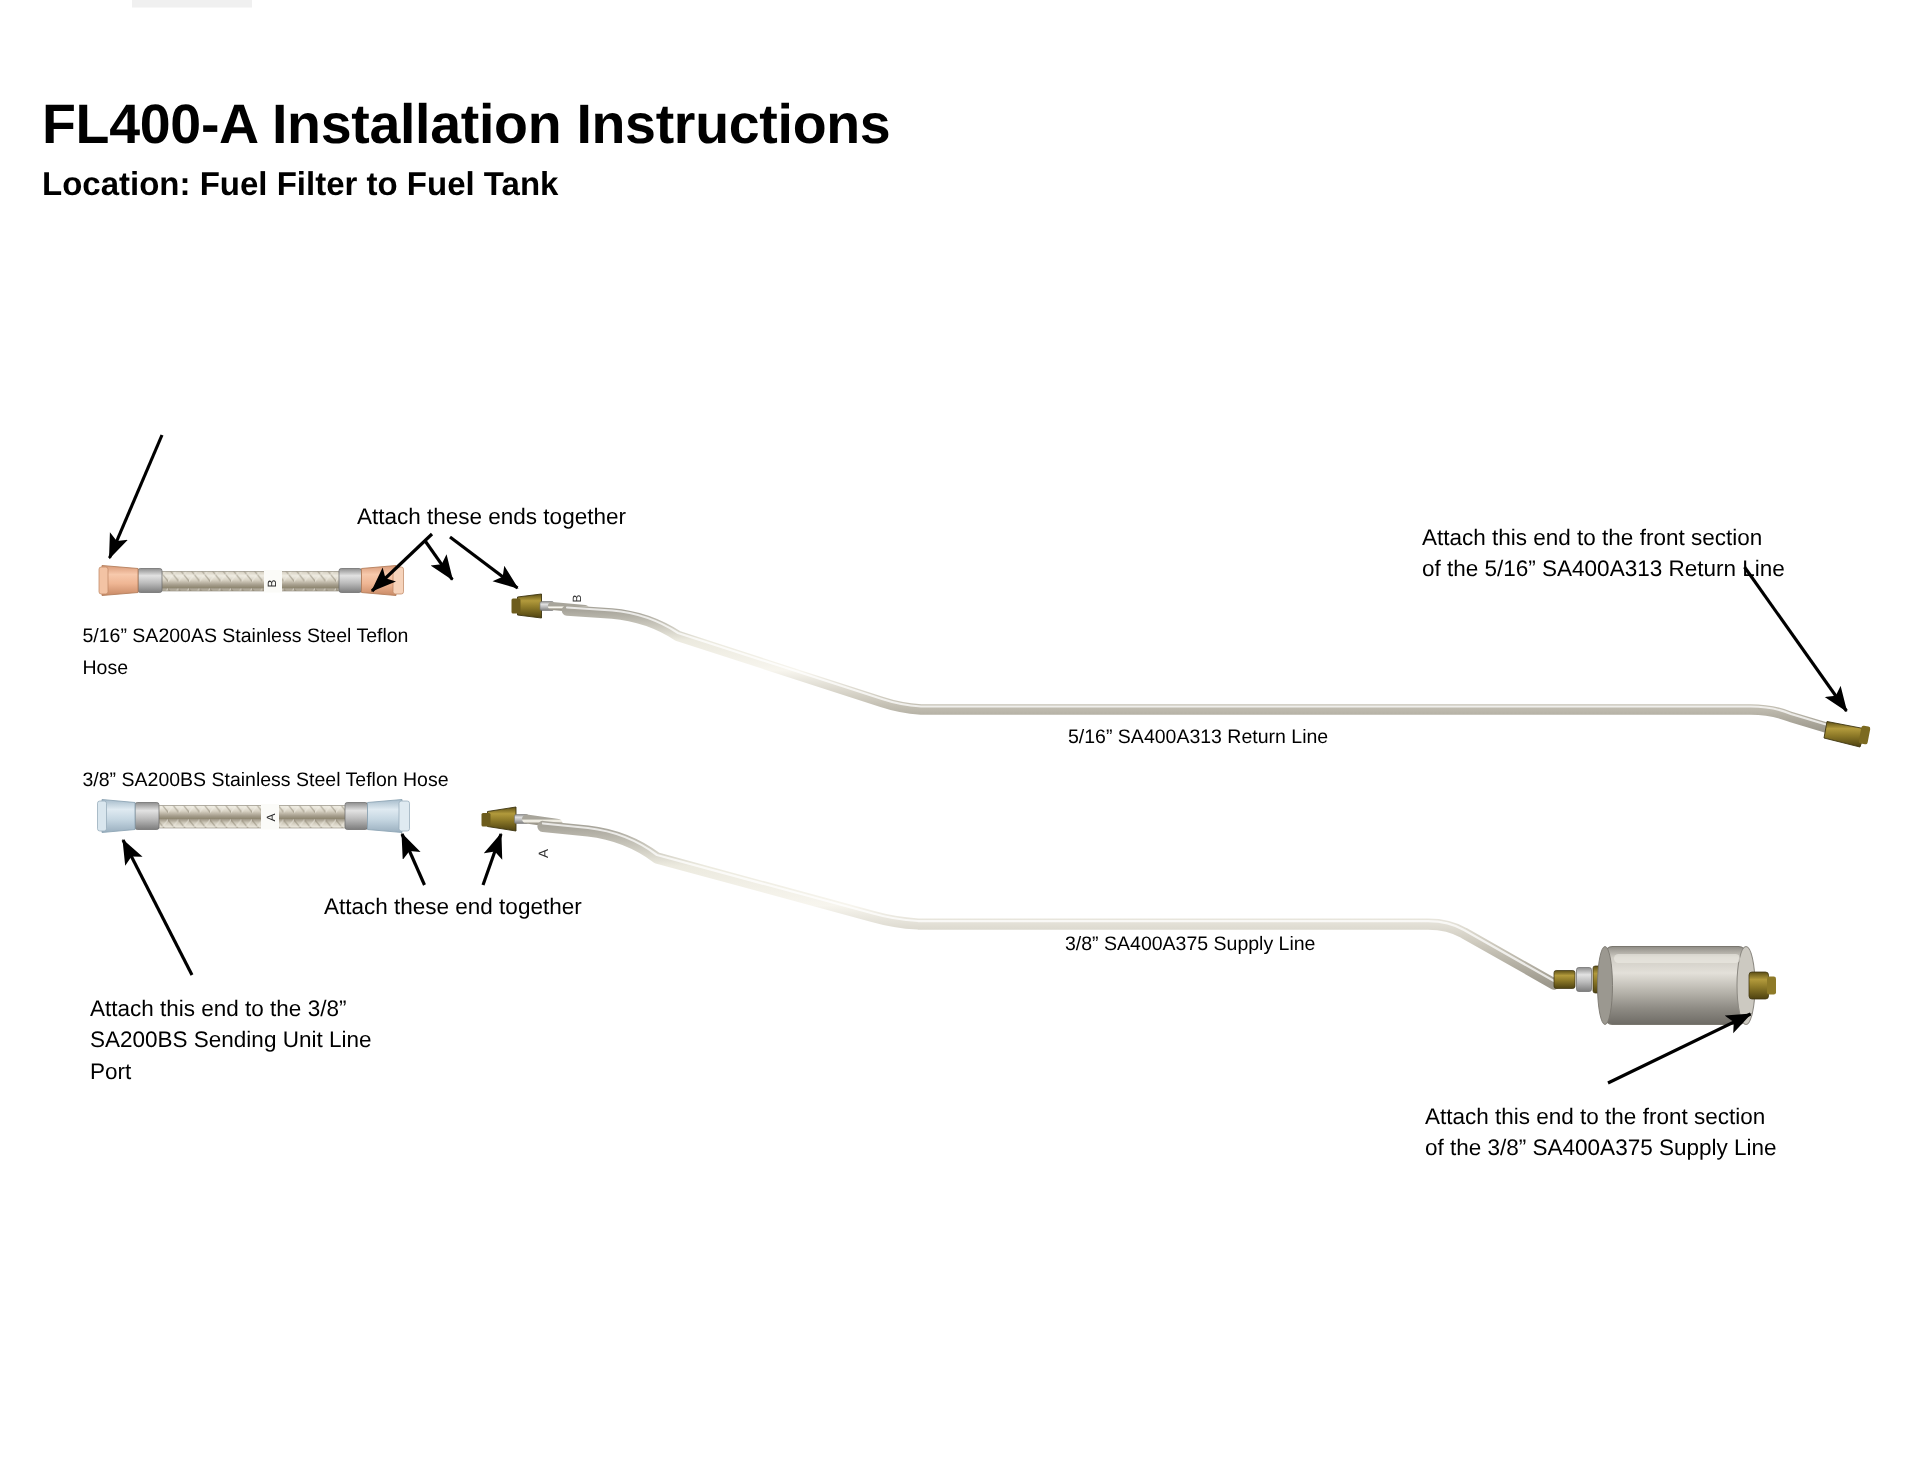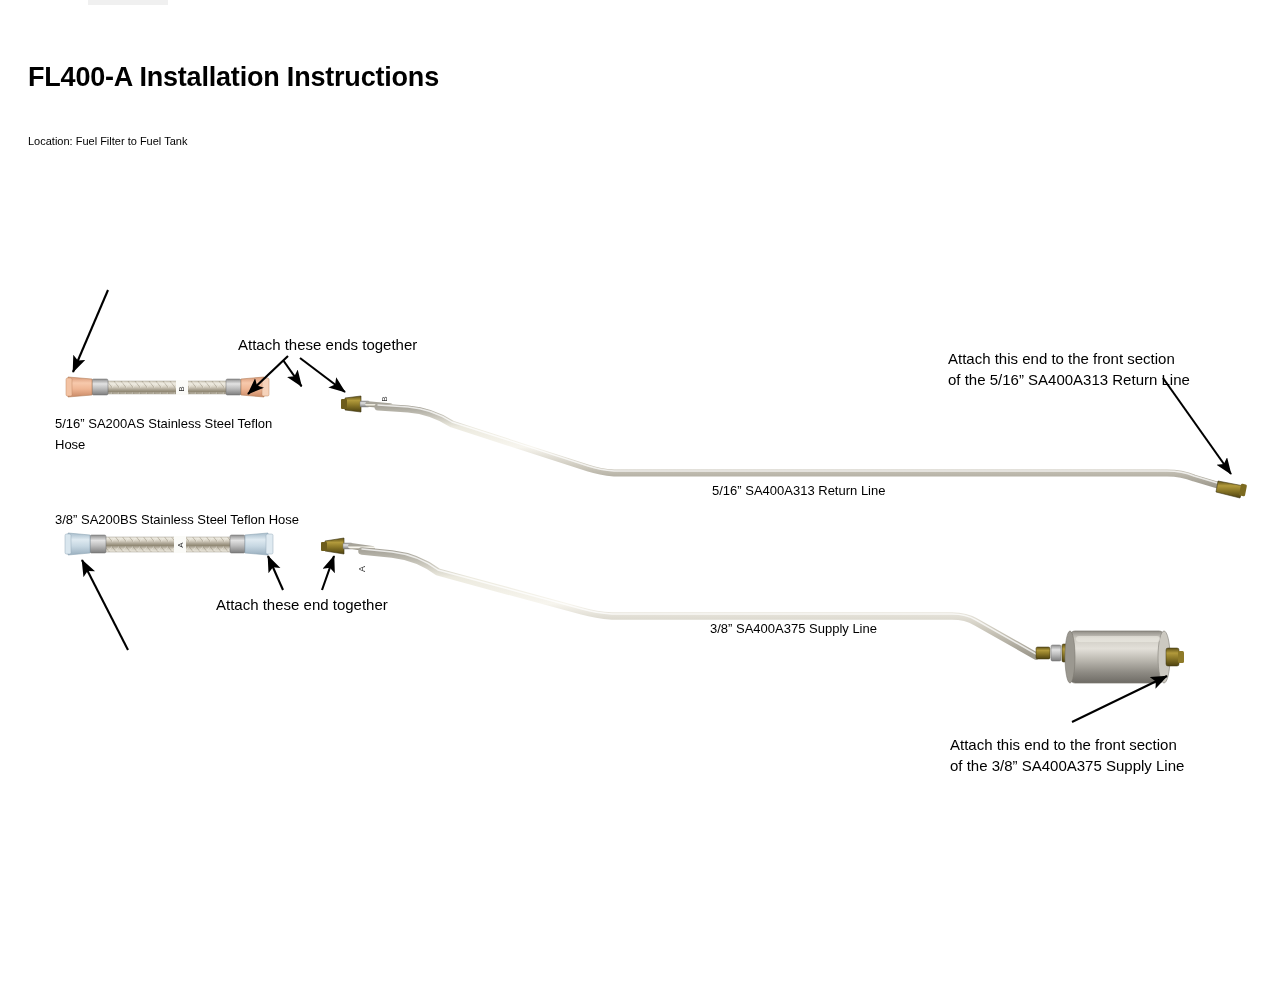--- a/index.html
+++ b/index.html
@@ -27,33 +27,32 @@
     width: 80px;
     height: 5px;
     background: #f0f0f0;
   }
 
   
   .title {
     position: absolute;
     left: 28px;
     top: 62px;
-    font-size: 27px;
+    font-size: 37px;
     font-weight: bold;
     letter-spacing: -0.2px;
     white-space: nowrap;
   }
   .subtitle {
     position: absolute;
     left: 28px;
     top: 110px;
-    font-size: 11px;
-    font-weight: normal;
+    font-size: 22px;
+    font-weight: bold;
     white-space: nowrap;
-    margin-top: 25px;
   }
   .lead {
     position: absolute;
     left: 28px;
     top: 162px;
     font-size: 16.5px;
     font-weight: bold;
     white-space: nowrap;
   }
   .callout {
@@ -99,20 +98,23 @@
   <div class="subtitle">Location: Fuel Filter to Fuel Tank</div>
 
 
   <div class="callout" style="left:238px; top:334px;">Attach these ends together</div>
 
   <div class="callout" style="left:948px; top:348px;">Attach this end to the front section
 of the 5/16” SA400A313 Return Line</div>
 
   <div class="callout" style="left:216px; top:594px;">Attach these end together</div>
 
+  <div class="callout" style="left:60px; top:662px;">Attach this end to the 3/8”
+SA200BS Sending Unit Line
+Port</div>
 
   <div class="callout" style="left:950px; top:734px;">Attach this end to the  front section
 of the 3/8” SA400A375 Supply Line</div>
 
   <div class="part-label" style="left:55px; top:413px;">5/16” SA200AS Stainless Steel Teflon
 Hose</div>
 
   <div class="part-label" style="left:712px; top:480px;">5/16” SA400A313 Return Line</div>
 
   <div class="part-label" style="left:55px; top:509px;">3/8” SA200BS Stainless Steel Teflon Hose</div>

